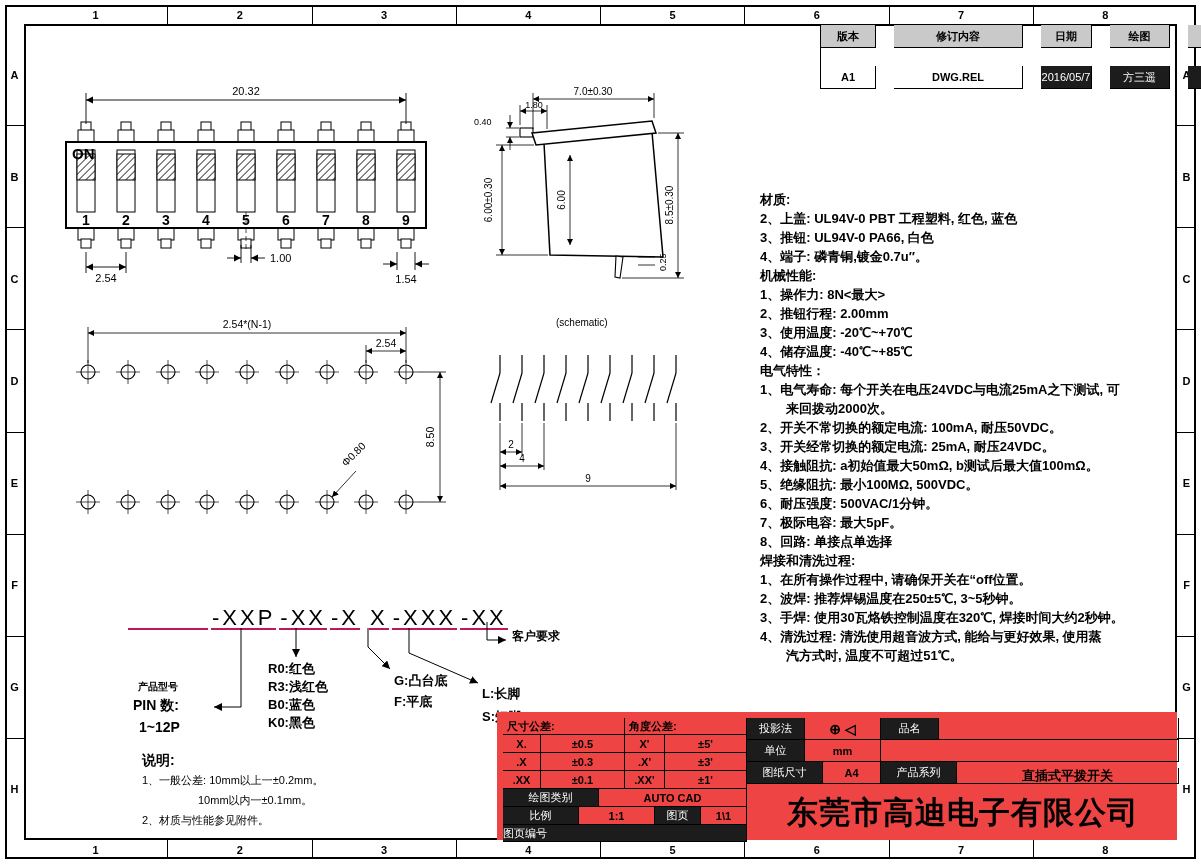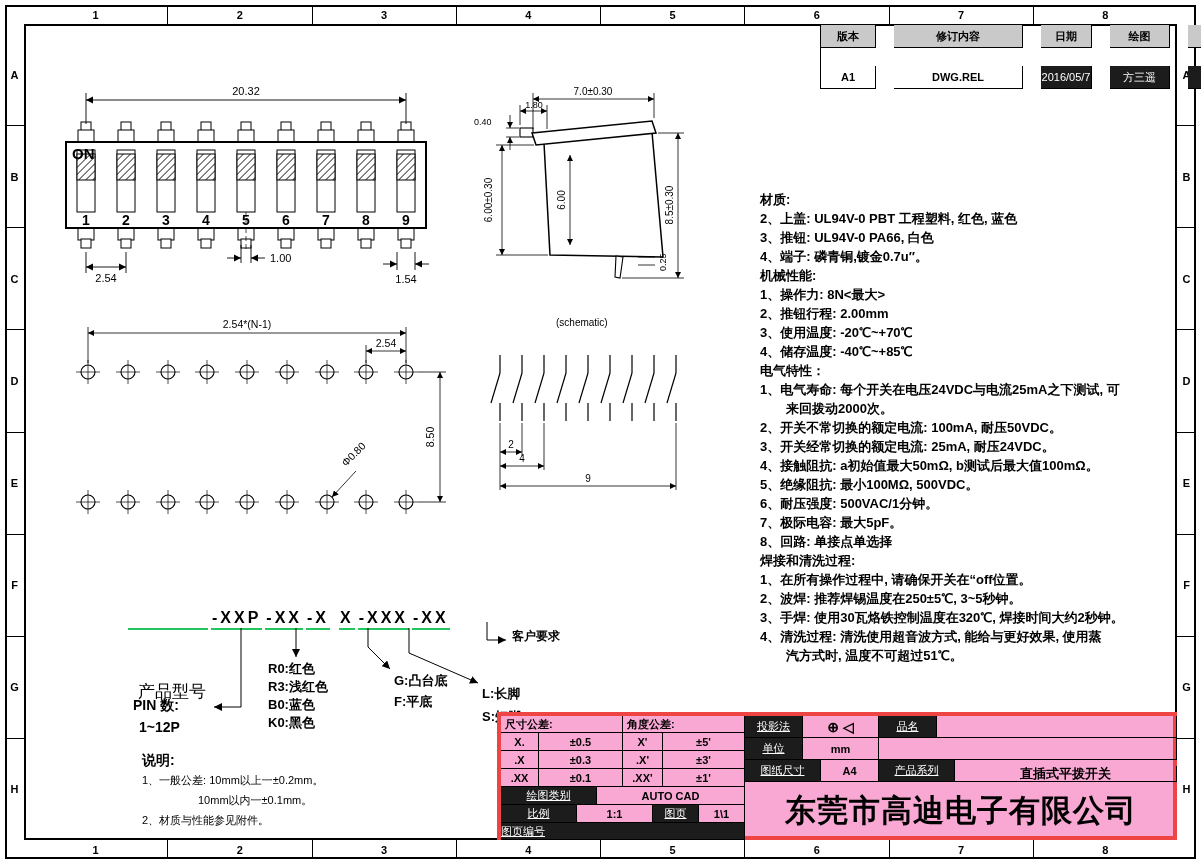--- a/index.html
+++ b/index.html
@@ -30,41 +30,41 @@
   .rc.h { background:#c9c9c9; }
   .rc.dark { background:#1c1c1c; color:#fff; font-weight:normal; }
 
   
   .specs { position:absolute; left:760px; top:190px; width:420px; }
   .sline { height:19px; line-height:19px; font-size:13px; font-weight:bold; white-space:nowrap; }
   .sline.ind { padding-left:26px; }
 
   
   .pn-code { position:absolute; left:128px; top:606px; display:flex; align-items:flex-end; }
-  .seg { display:inline-block; border-bottom:2px solid #22c55e; font-size:16px; font-weight:bold;
+  .seg { display:inline-block; border-bottom:2px solid #be185d; font-size:22px; font-weight:normal;
          letter-spacing:3px; padding:0 1px; margin-right:3px; height:24px; line-height:24px; }
   .seg.blank { width:80px; }
   .seg.xgap { margin-left:6px; }
-  .pn-label { font-size:17px; font-weight:normal; }
+  .pn-label { font-size:10px; font-weight:bold; }
   .pn-pin { font-size:14px; font-weight:bold; }
   .pn-list { font-size:13px; font-weight:bold; line-height:18px; }
   .pn-cust { font-size:12px; font-weight:bold; }
 
   
   .notes { position:absolute; left:142px; top:750px; }
   .note-title { font-size:14px; font-weight:bold; line-height:20px; }
   .note-line { font-size:11px; font-weight:normal; line-height:20px; white-space:nowrap; }
   .ind2 { padding-left:56px; }
 
   
-  .tb { position:absolute; left:497px; top:712px; width:680px; height:128px; border:4px solid #ef4444; background:#f9a8d4; }
+  .tb { position:absolute; left:497px; top:712px; width:680px; height:128px; border:6px solid #ef4444; background:#ef4444; }
   .tb .cell { display:flex; align-items:center; justify-content:center;
               border-right:1px solid #000; border-bottom:1px solid #000;
               font-size:11px; font-weight:bold; overflow:hidden; white-space:nowrap; }
-  .tb .cell.dark { background:#1c1c1c; color:#fff; font-weight:normal;text-decoration:underline; }
+  .tb .cell.dark { background:#1c1c1c; color:#fff; font-weight:normal; }
   .tb .th { justify-content:flex-start; padding-left:4px; }
   .tb-tol { position:absolute; left:0; top:0; width:244px; height:71px; display:grid;
             grid-template-columns:38px 84px 40px 82px; grid-template-rows:17px 18px 18px 18px; }
   .tb-bl { position:absolute; left:0; top:71px; width:244px; height:53px; display:flex; flex-direction:column; }
   .tb-bl .row { display:flex; height:18px; }
   .tb-bl .row:last-child { height:17px; }
   .tb-tr { position:absolute; left:244px; top:0; width:432px; height:66px; display:flex; flex-direction:column; }
   .tb-tr .row { display:flex; height:22px; }
   .grow { flex:1; }
   .lleft { justify-content:flex-start !important; }

